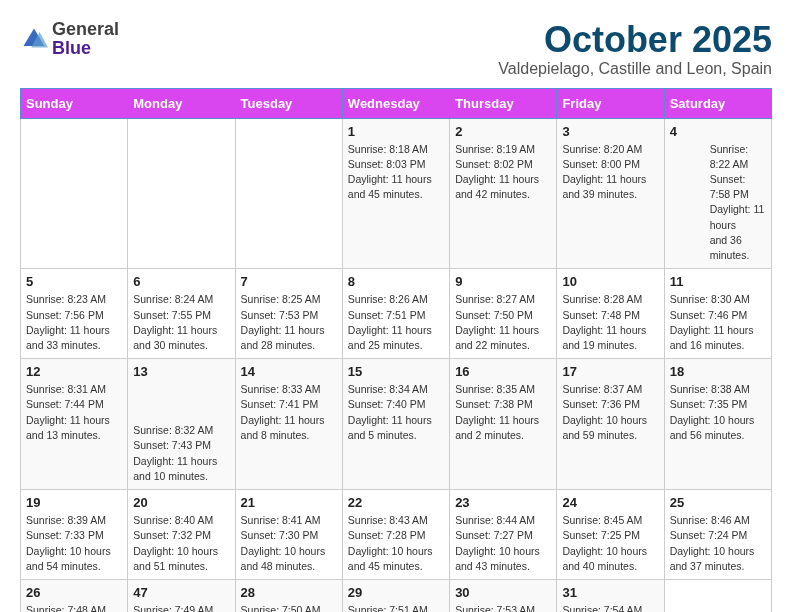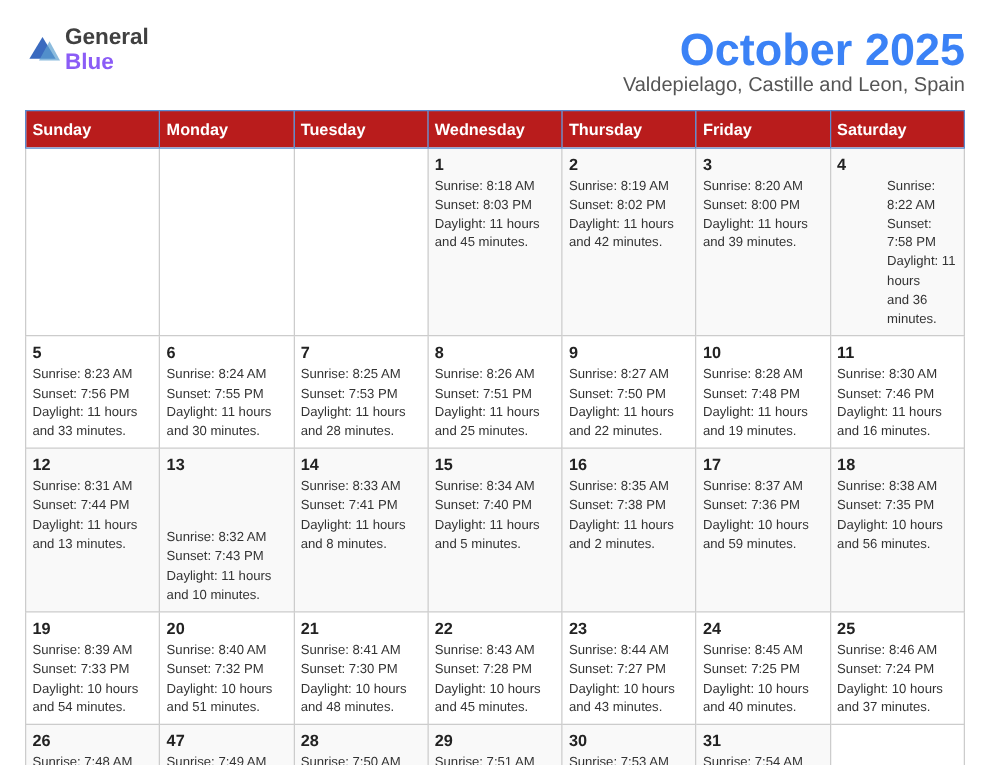--- a/index.html
+++ b/index.html
@@ -23,48 +23,48 @@
     }
     .logo-text-general {
       font-size: 18px;
       font-weight: bold;
       color: #404040;
       line-height: 1;
     }
     .logo-text-blue {
       font-size: 18px;
       font-weight: bold;
-      color: #8b5cf6;
+      color: #4c1d95;
       line-height: 1;
       margin-top: 45px;
     }
     .logo-icon {
       width: 28px;
       height: 28px;
     }
     .title-section {
       text-align: right;
     }
     .month-title {
       font-size: 36px;
       font-weight: bold;
-      color: #3b82f6;
+      color: #0c4a6e;
       line-height: 1.1;
     }
     .subtitle {
       font-size: 16px;
       color: #555;
     }
     table {
       width: 100%;
       border-collapse: collapse;
       table-layout: fixed;
     }
     thead tr th {
-      background-color: #b91c1c;
+      background-color: #d946ef;
       color: #fff;
       font-size: 13px;
       font-weight: bold;
       padding: 7px 5px;
       text-align: left;
       border: 1px solid #5a8ad0;
     }
     tbody tr td {
       border: 1px solid #ccc;
       vertical-align: top;

